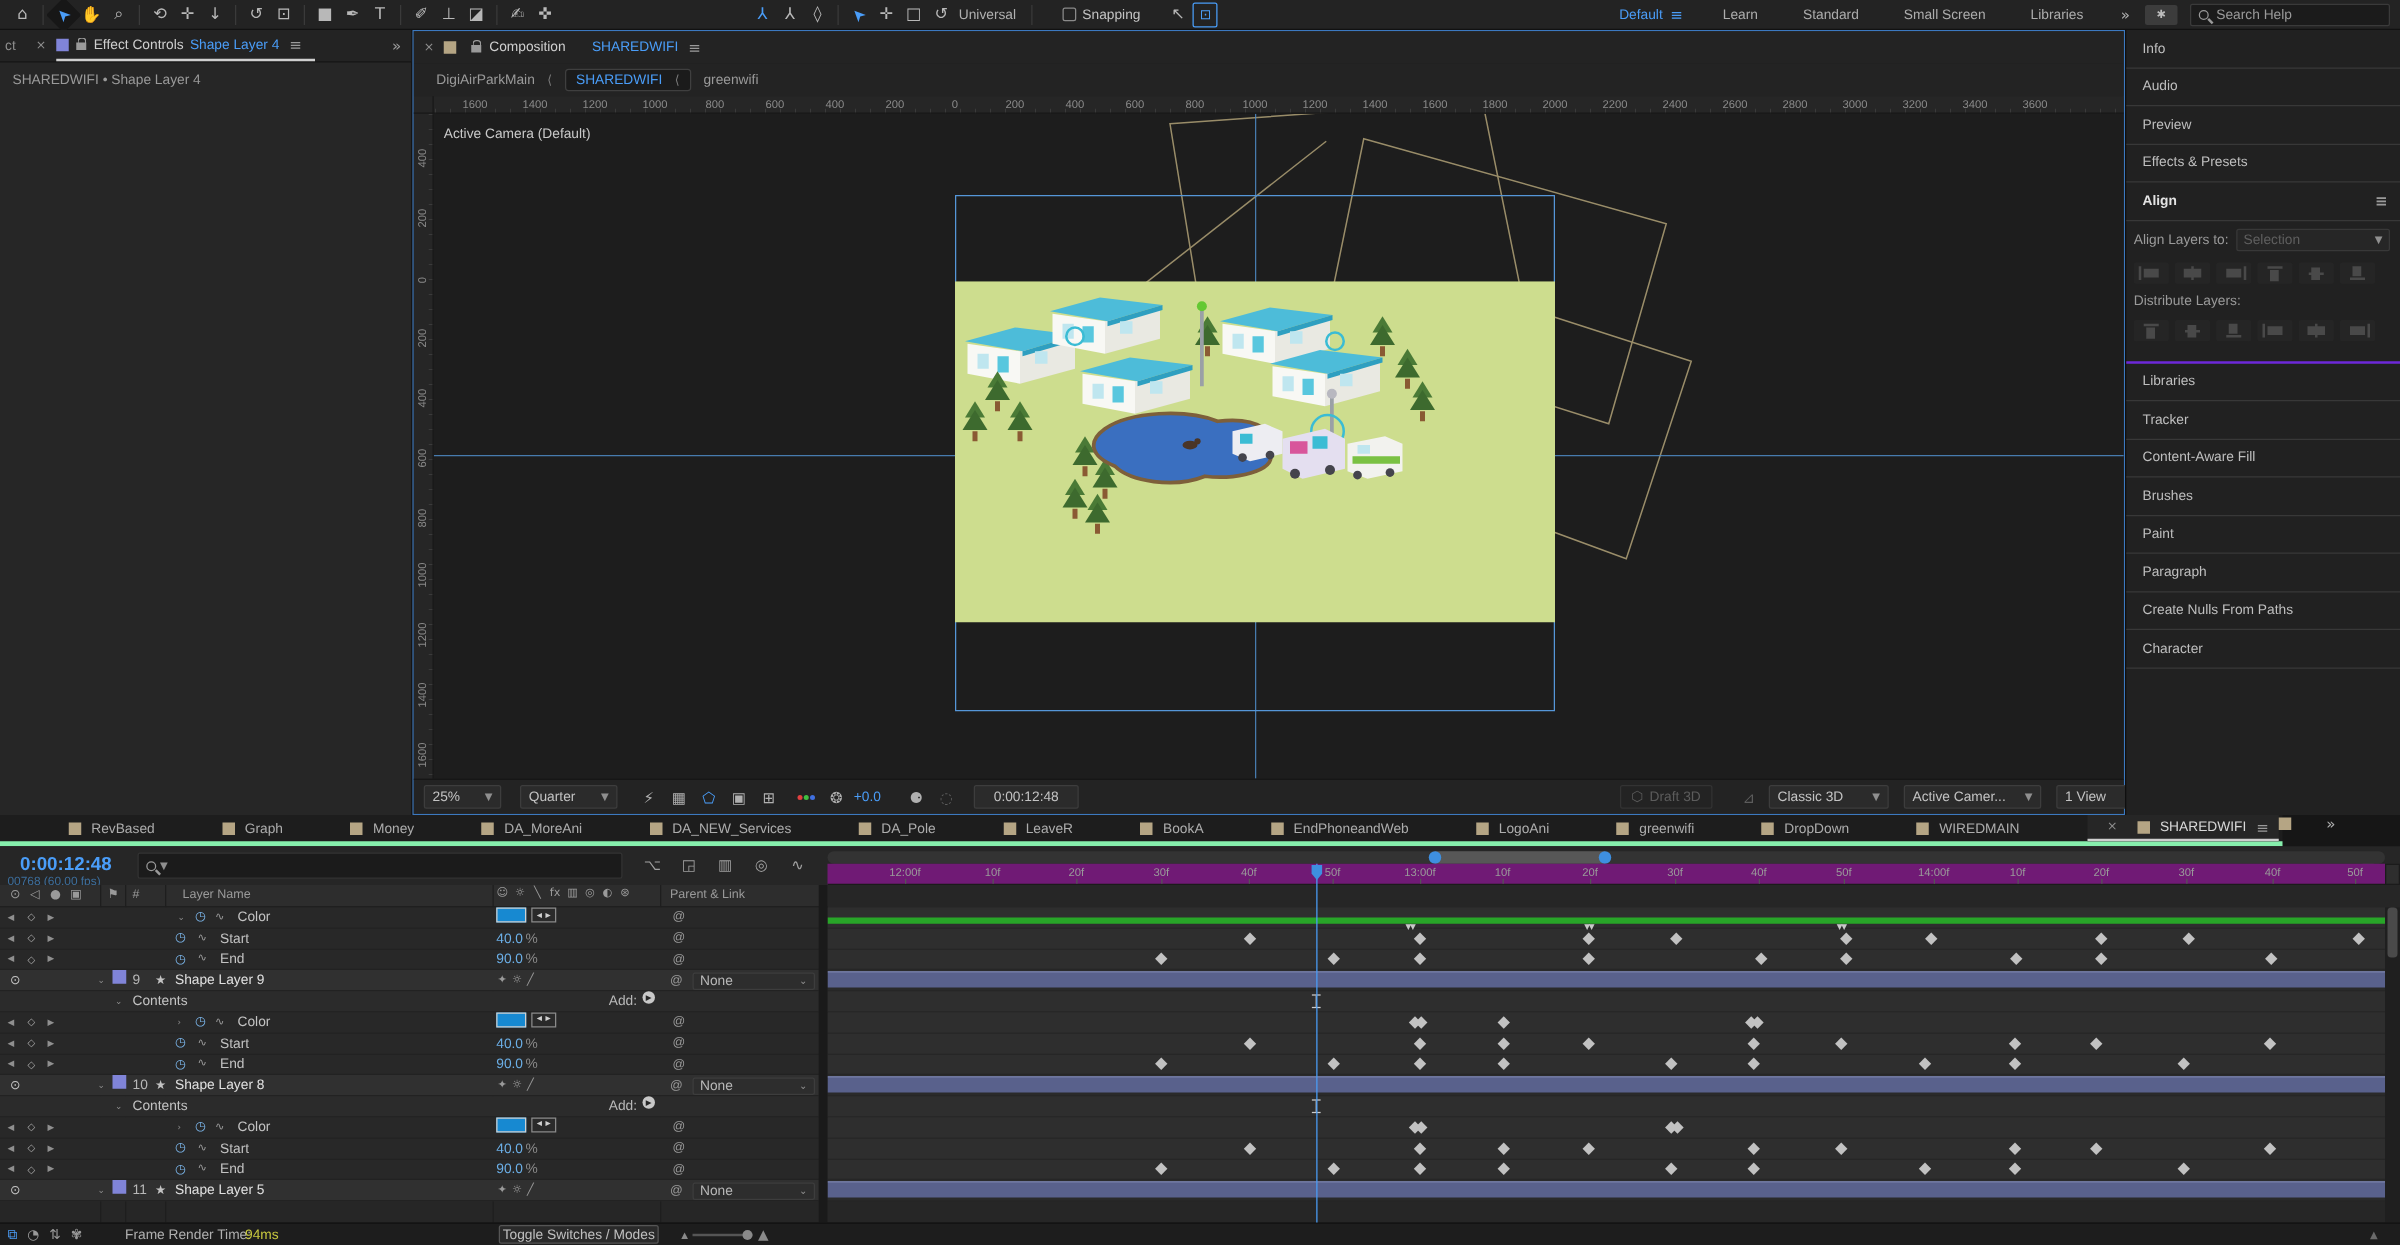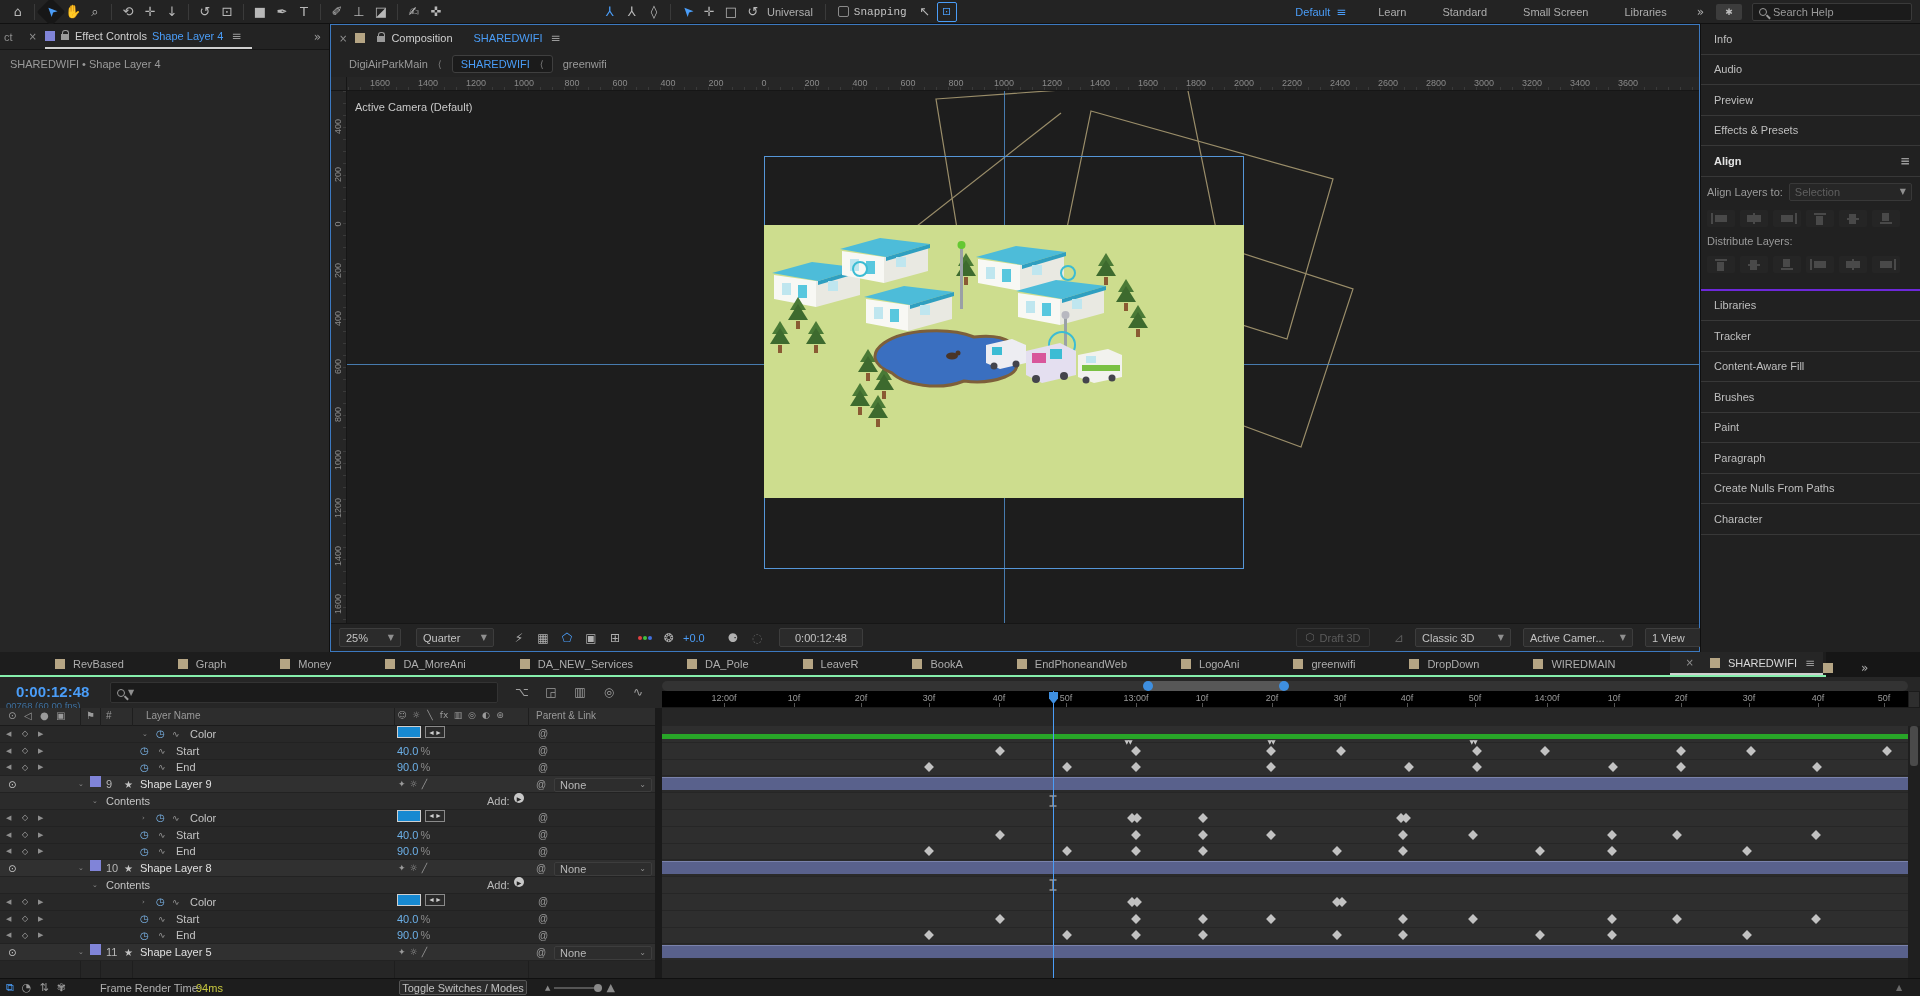--- a/index.html
+++ b/index.html
@@ -11,21 +11,21 @@
   
   #toolbar { position:absolute; left:0; top:0; width:1920px; height:24px; background:#232323;
     border-bottom:1px solid #111; display:flex; align-items:center; padding-left:8px; }
   .tool { width:20px; height:20px; display:flex; align-items:center; justify-content:center;
     color:#b8b8b8; font-size:13px; border-radius:2px; flex:0 0 auto; }
   .tool.active { background:#171717; }
   .tool.blue { color:#4a9df8; }
   .tool.boxblue { border:1px solid #4a9df8; color:#4a9df8; font-size:11px; }
   .tb-sep { width:1px; height:16px; background:#3a3a3a; margin:0 4px; flex:0 0 auto; }
   .tb-label { color:#b0b0b0; margin:0 6px 0 2px; }
-  .tb-check { display:flex; align-items:center; gap:5px; margin:0 6px;font-family:Liberation Mono, monospace; }
+  .tb-check { display:flex; align-items:center; gap:5px; margin:0 18px; }
   .tb-check .box { width:11px; height:11px; border:1px solid #8a8a8a; border-radius:2px; }
   #tb-workspaces { display:flex; align-items:center; gap:0; margin-left:auto; }
   .ws { padding:0 18px; color:#adadad; }
   .ws.active { color:#4a9df8; padding-right:6px; }
   .ws-menu { color:#4a9df8; font-size:12px; margin-right:14px; }
   .ws-overflow { color:#adadad; margin:0 12px; font-size:12px; }
   #ws-gear { width:26px; height:16px; background:#3c3c3c; border-radius:2px; display:flex; align-items:center;
     justify-content:center; color:#bdbdbd; font-size:9px; margin-right:10px; }
   #help-search { width:160px; height:18px; background:#1b1b1b; border:1px solid #3a3a3a; border-radius:2px;
     display:flex; align-items:center; gap:6px; padding:0 6px; margin-right:8px; color:#9a9a9a; }
@@ -115,21 +115,21 @@
   .ai.v1::before { left:4px; top:3px; width:2px; height:11px; } .ai.v1::after { left:8px; top:5px; width:12px; height:7px; }
   .ai.v2::before { left:13px; top:3px; width:2px; height:11px; } .ai.v2::after { left:7px; top:5px; width:14px; height:7px; }
   .ai.v3::before { left:22px; top:3px; width:2px; height:11px; } .ai.v3::after { left:8px; top:5px; width:12px; height:7px; }
   .ai.h1::before { left:8px; top:3px; width:12px; height:2px; } .ai.h1::after { left:10px; top:6px; width:7px; height:9px; }
   .ai.h2::before { left:8px; top:8px; width:12px; height:2px; } .ai.h2::after { left:10px; top:4px; width:7px; height:10px; }
   .ai.h3::before { left:8px; top:12px; width:12px; height:2px; } .ai.h3::after { left:10px; top:3px; width:7px; height:8px; }
   #dist-label { color:#9a9a9a; }
 
   
   #bins { position:absolute; left:0; top:652px; width:1826px; height:25px; background:#1d1d1d;
-    border-bottom:2px solid #86efac; display:flex; align-items:flex-end; padding-left:55px; }
+    border-bottom:4px solid #86efac; display:flex; align-items:flex-start; padding-left:55px; }
   .bin-tab { display:flex; align-items:center; gap:8px; margin-right:54px; color:#adadad; height:100%; flex:0 0 auto; }
   .bin-sq { width:10px; height:10px; background:#b5a584; }
   .bin-tab.active { background:#262626; padding:0 8px; margin-right:0; border-bottom:2px solid #cfcfcf; color:#d8d8d8; }
   #bins-trail { margin-left:auto; display:flex; align-items:center; gap:16px; padding-right:10px; }
 
   
   #timeline { position:absolute; left:0; top:677px; width:1920px; height:319px; background:#262626; }
   #tl-time { position:absolute; left:16px; top:6px; color:#4a9df8; font-size:15px; font-weight:bold; }
   #tl-frame { position:absolute; left:6px; top:23px; color:#3d6f9e; font-size:9.5px; }
   #tl-search { position:absolute; left:110px; top:5px; width:388px; height:21px; background:#1b1b1b;
@@ -184,21 +184,21 @@
   .mkr { position:absolute; bottom:-3px; transform:translateX(-50%); color:#c8c8c8; font-size:6px; letter-spacing:-1px; z-index:3; }
   .lbar { position:absolute; left:0; right:0; top:1px; bottom:2px; background:#59618c; border-top:1px solid #7a82ab; }
   .gradrow { position:absolute; left:0; right:0; top:2px; bottom:2px; }
   .ibeam { position:absolute; top:50%; width:7px; height:11px; transform:translate(-50%,-50%);
     border-top:1px solid #ccc; border-bottom:1px solid #ccc;
     background:linear-gradient(#ccc,#ccc) center/1px 100% no-repeat; }
 
   #tl-navigator { position:absolute; left:662px; top:4px; width:1246px; height:10px; background:#333; border-radius:5px; }
   #nav-seg { position:absolute; top:0; height:10px; background:#575757; }
   .nav-dot { position:absolute; top:0; width:10px; height:10px; border-radius:50%; background:#3e8fe0; }
-  #tl-ruler { position:absolute; left:662px; top:14px; width:1246px; height:17px; background:#000000;
+  #tl-ruler { position:absolute; left:662px; top:14px; width:1246px; height:17px; background:#701a75;
     border-bottom:1px solid #1b1b1b; }
   .tick-lab { position:absolute; top:2px; transform:translateX(-50%); color:#9a9a9a; font-size:9px; }
   .tick { position:absolute; bottom:0; width:1px; height:4px; background:#555; }
   #ruler-right-box { position:absolute; left:1908px; top:14px; width:12px; height:17px; background:#2e2e2e; border:1px solid #1b1b1b; }
   #playhead-line { position:absolute; top:14px; width:1px; height:287px; background:#4a9df8; z-index:5; }
   #playhead-head { position:absolute; top:15px; width:9px; height:12px; background:#3e8fe0; z-index:6;
     clip-path:polygon(0 0,100% 0,100% 55%,50% 100%,0 55%); }
 
   #tl-status { position:absolute; left:0; top:301px; width:1920px; height:18px; background:#1d1d1d;
     border-top:1px solid #101010; }

